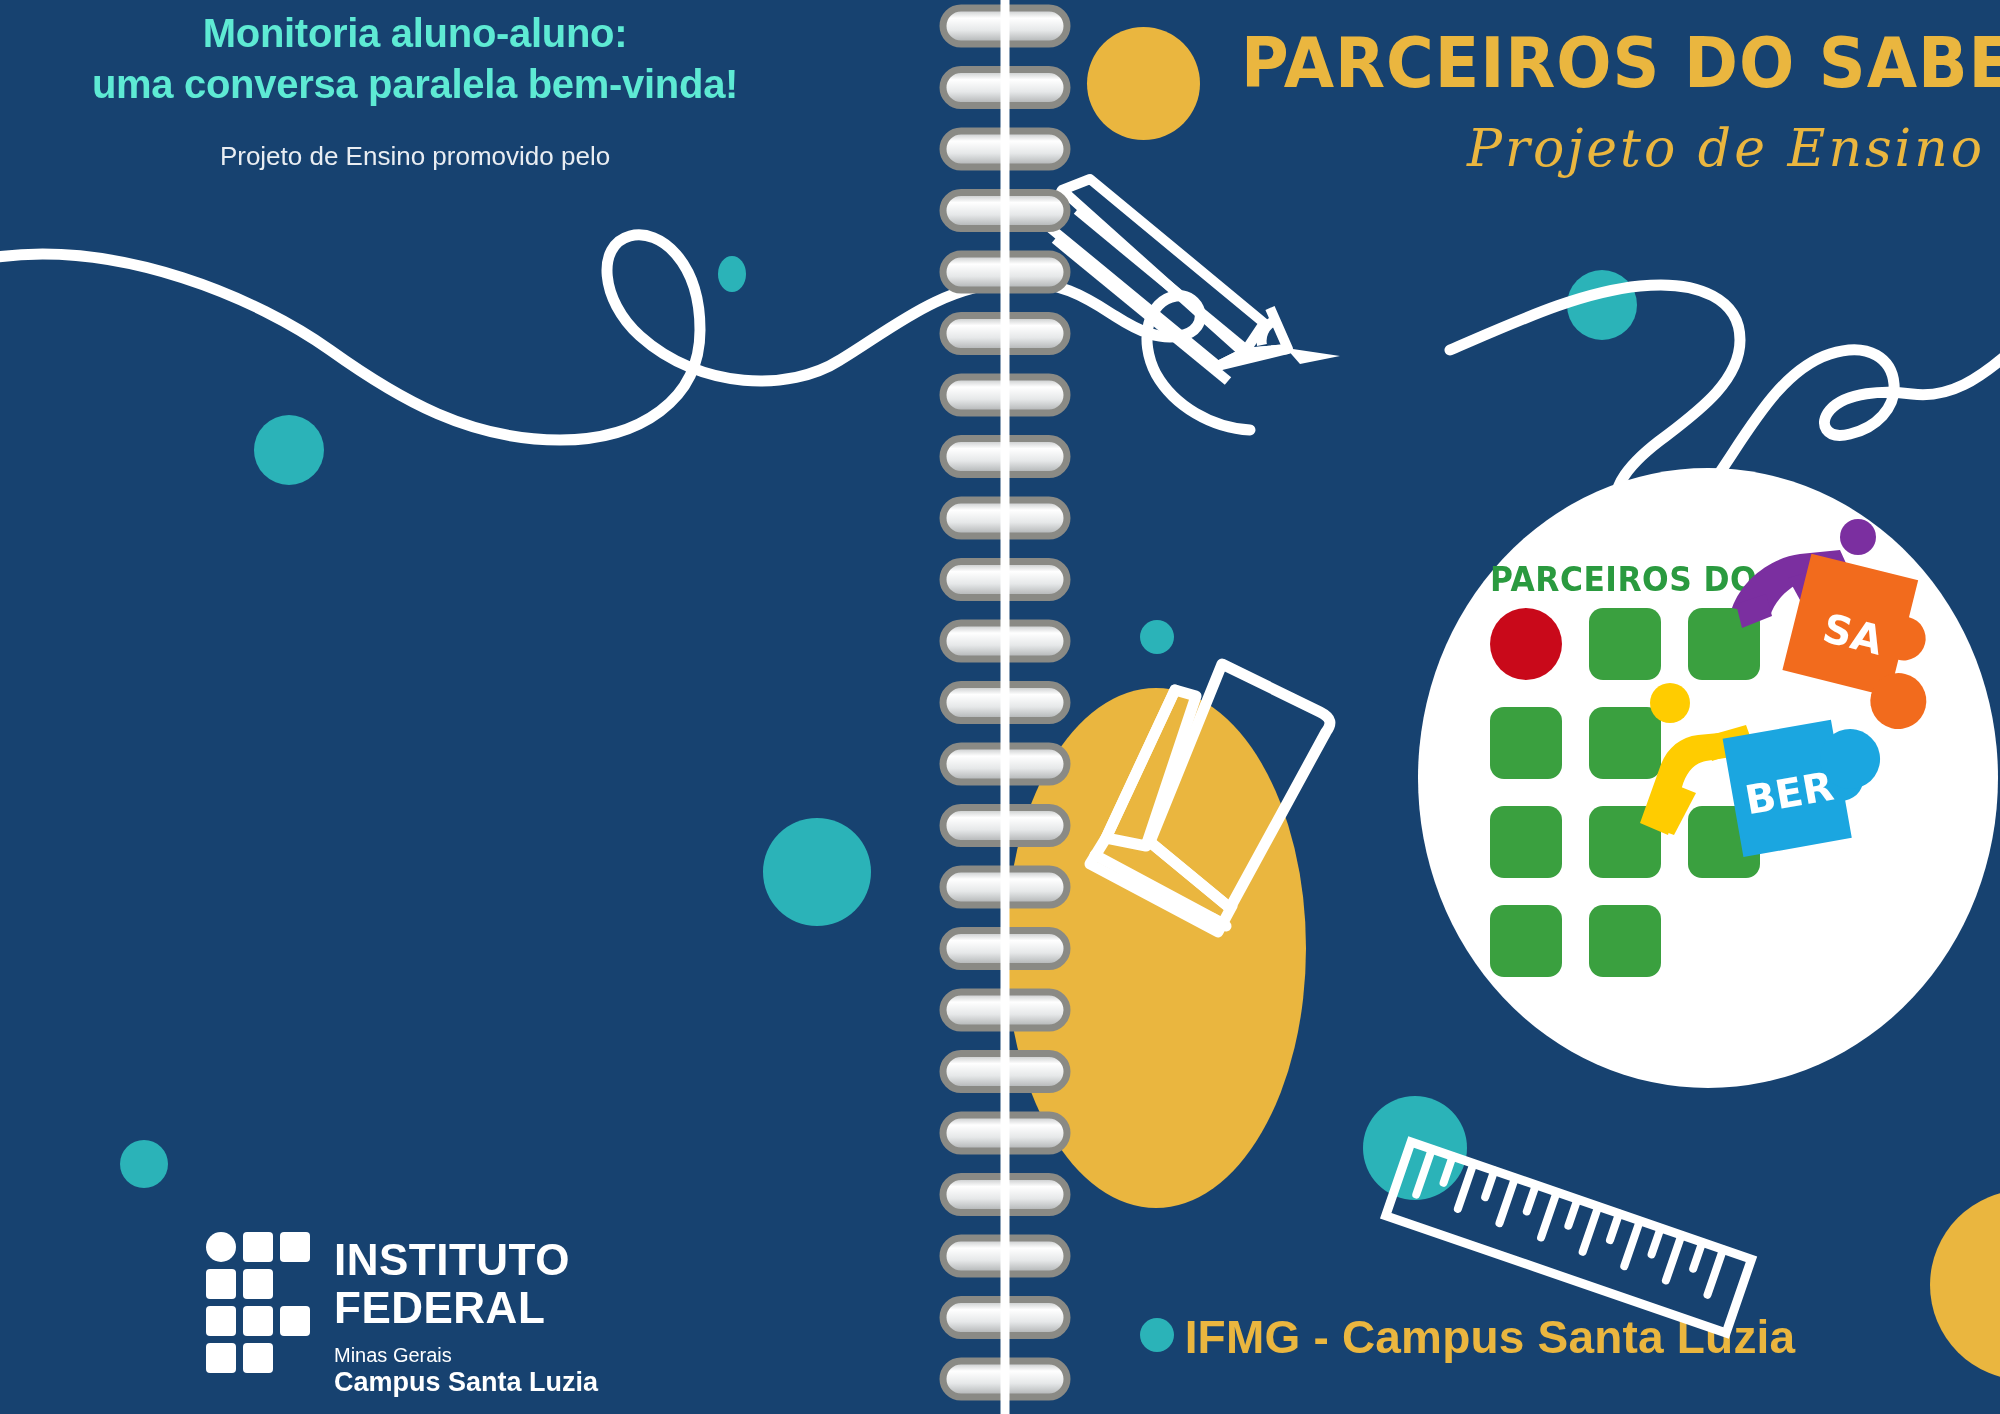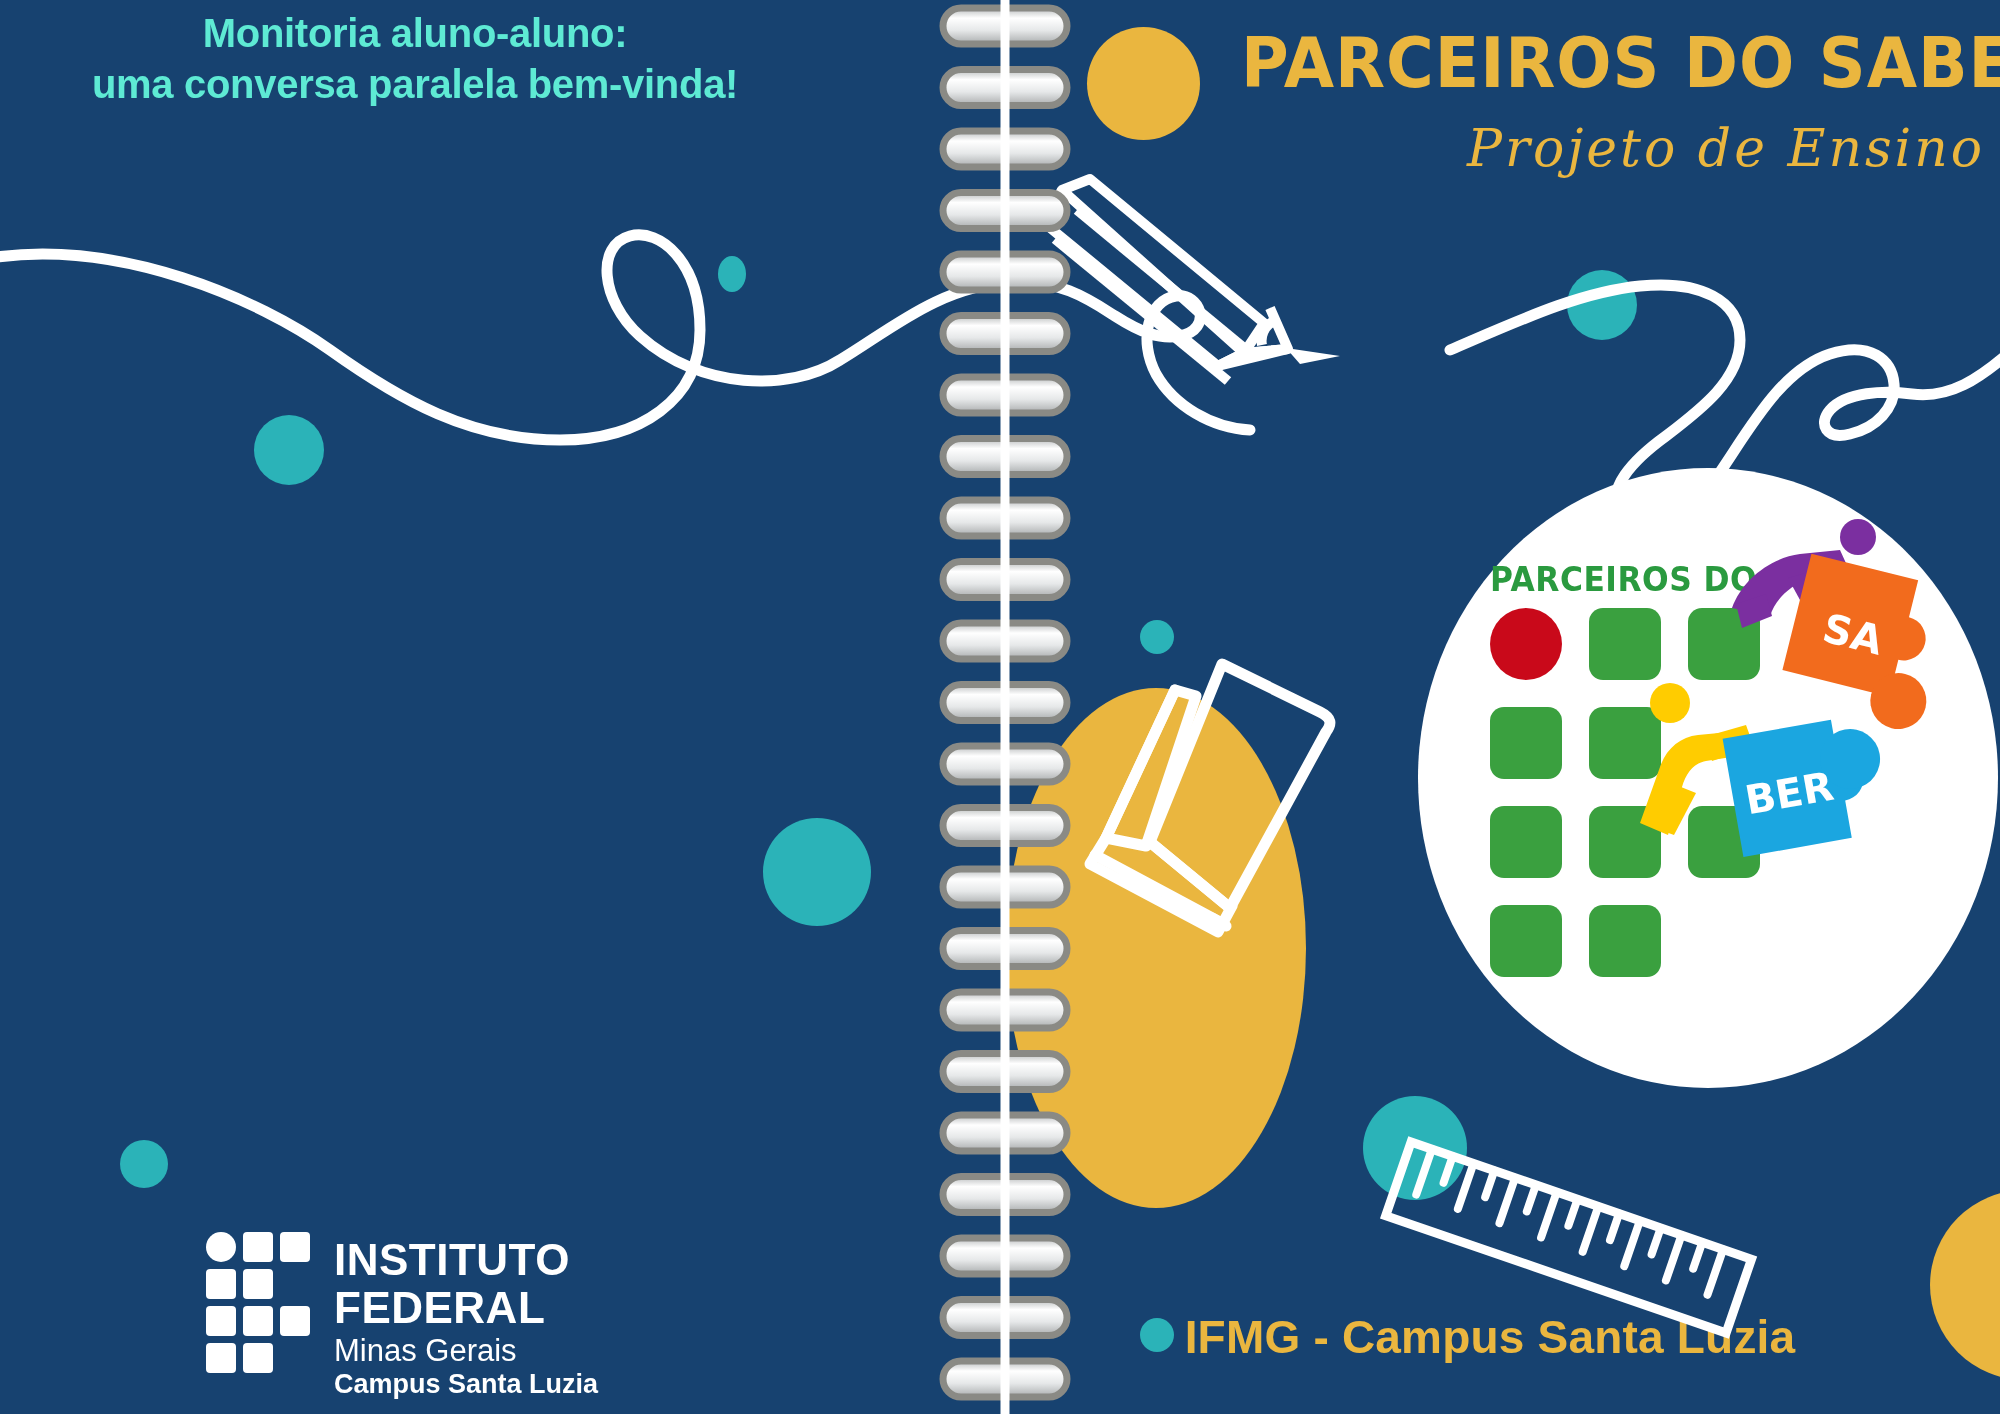--- a/index.html
+++ b/index.html
@@ -35,21 +35,21 @@
     font-size:26px;font-weight:400;line-height:1.45;
   }
 
   
   #ifmg-logo{position:absolute;left:206px;top:1232px;width:560px;height:150px;}
   #ifmg-mark{position:absolute;left:0;top:0;width:114px;height:140px;}
   .mk{position:absolute;background:#ffffff;width:30px;height:30px;border-radius:4px;}
   .mk.rnd{border-radius:50%;}
   #ifmg-words{position:absolute;left:128px;top:4px;color:#ffffff;}
   #ifmg-words .w1{font-size:44px;font-weight:bold;letter-spacing:0.5px;line-height:1.08;}
-  #ifmg-words .w2{font-size:31px;font-weight:400;line-height:1.15;margin-top:2px;}
+  #ifmg-words .w2{font-size:20px;font-weight:400;line-height:1.15;margin-top:13px;}
   #ifmg-words .w3{font-size:27px;font-weight:700;line-height:1.15;}
 
   #brand-title{
     position:absolute;left:1185px;top:22px;width:800px;
     text-align:right;
     color:#eab63f;
     font-family:"DejaVu Sans", sans-serif;
     font-size:70px;font-weight:bold;
     letter-spacing:1px;
     transform:scaleX(0.93);
@@ -130,20 +130,21 @@
   </svg>
 
   <div id="left-panel">
 
     <div id="headline">
       <span>Monitoria aluno-aluno:</span>
       <span class="l2">uma conversa paralela bem-vinda!</span>
     </div>
 
     <div id="subhead">
+      <div>Projeto de Ensino promovido pelo</div>
     </div>
 
     <div id="ifmg-logo">
       <div id="ifmg-mark">
         <div class="mk rnd" style="left:0px;top:0px;"></div>
         <div class="mk" style="left:37px;top:0px;"></div>
         <div class="mk" style="left:74px;top:0px;"></div>
 
         <div class="mk" style="left:0px;top:37px;"></div>
         <div class="mk" style="left:37px;top:37px;"></div>

